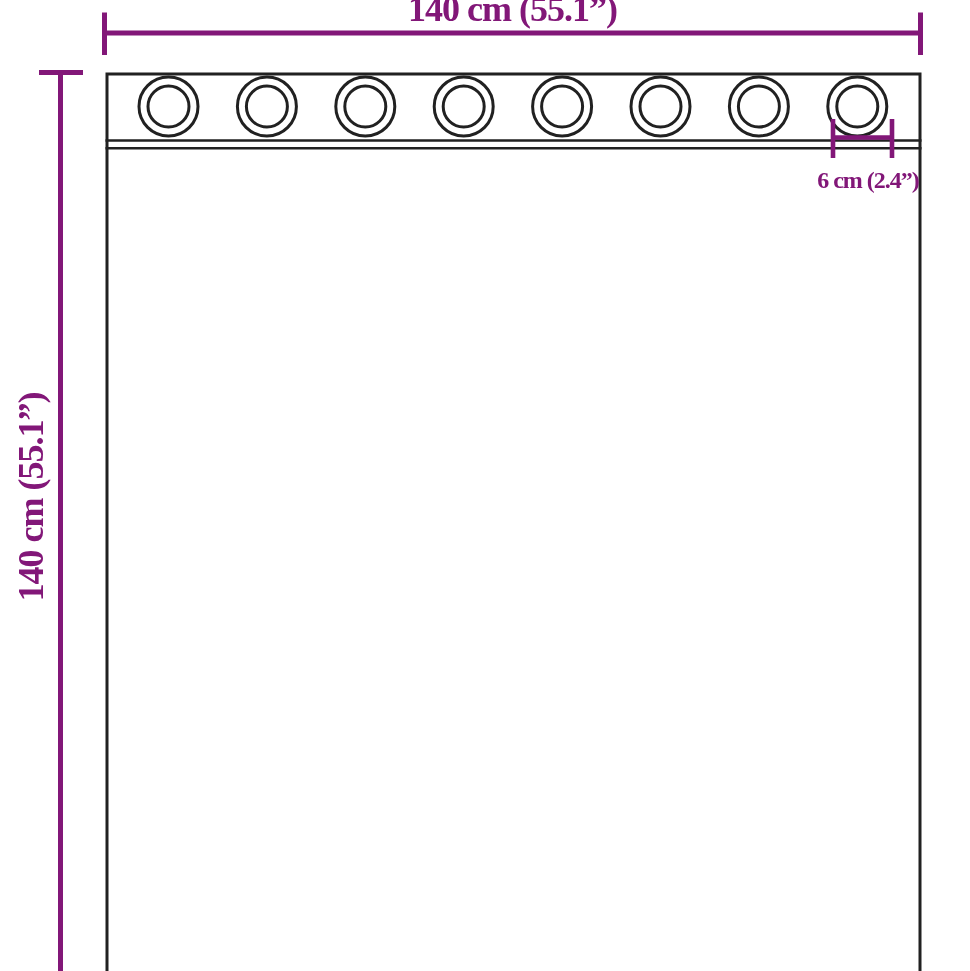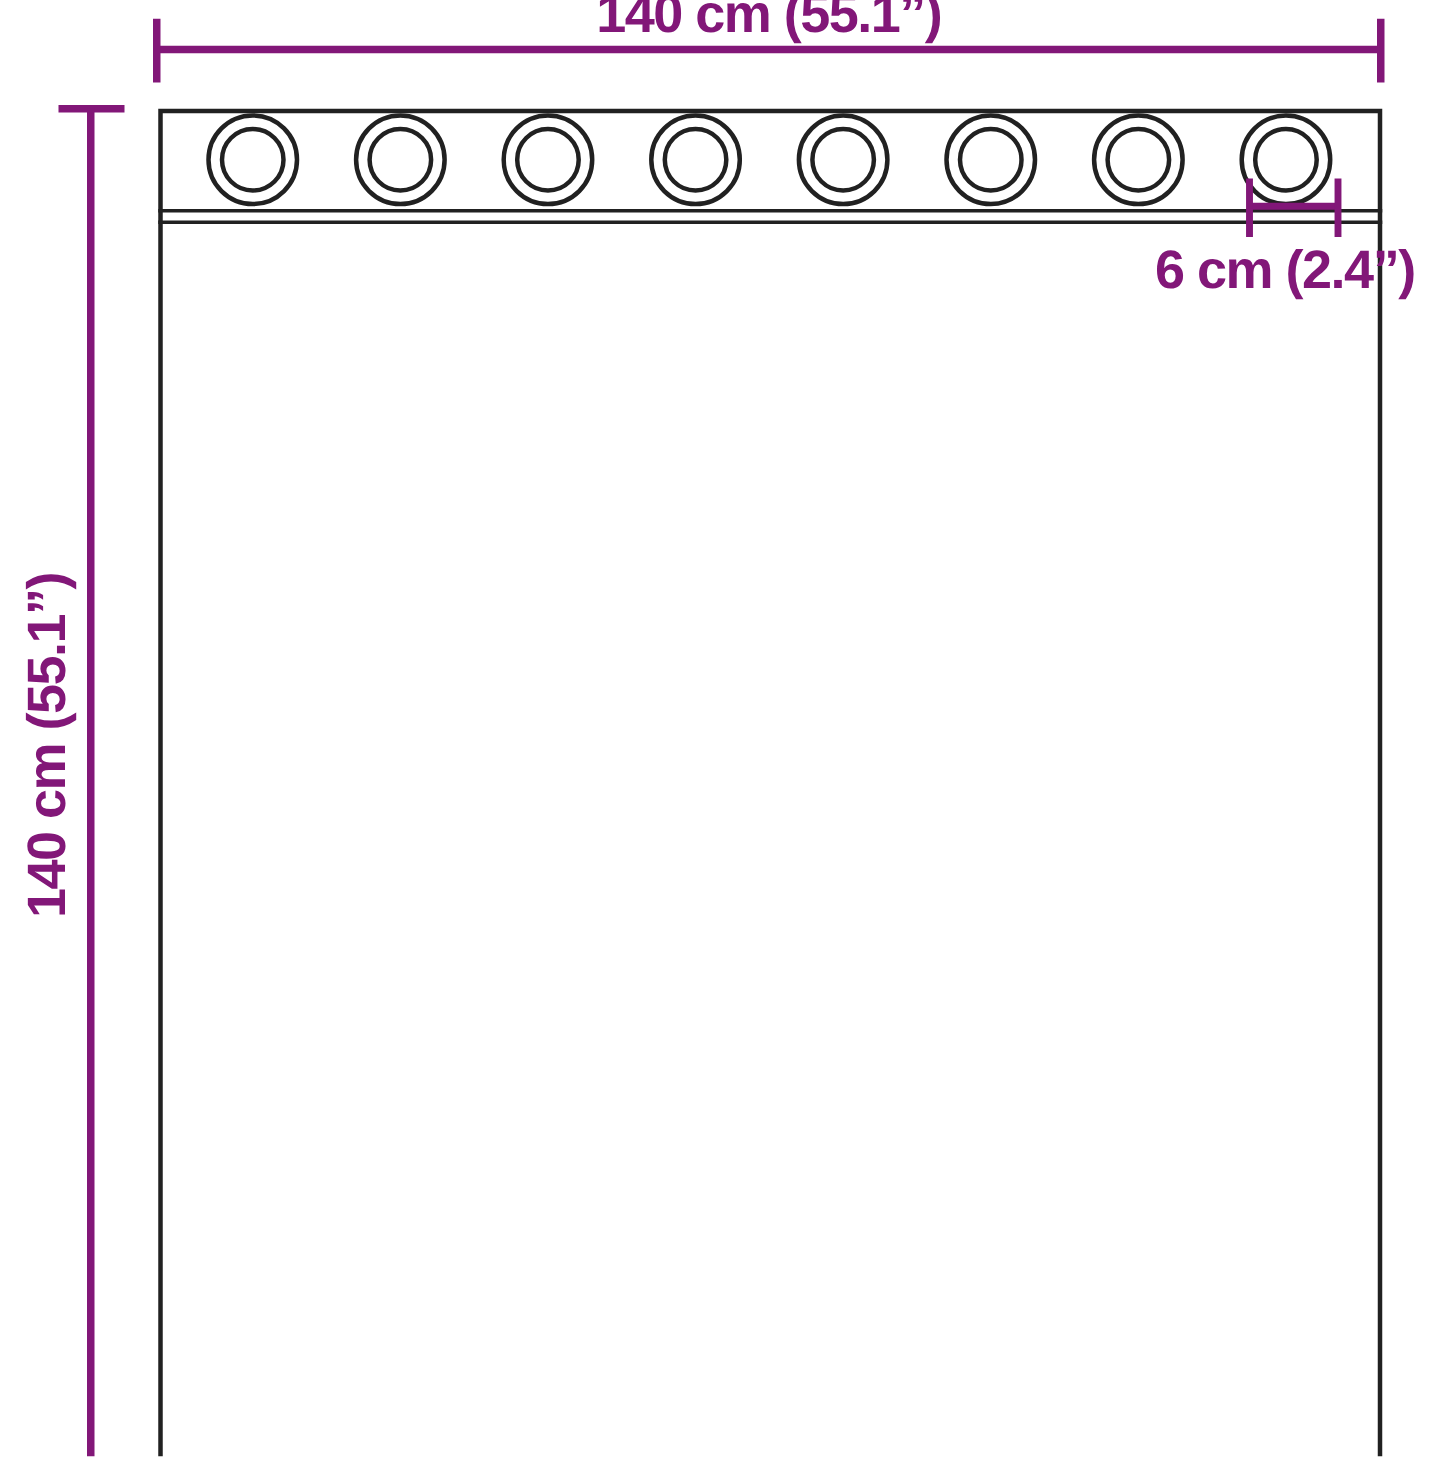--- a/index.html
+++ b/index.html
@@ -6,21 +6,21 @@
     margin: 0;
     padding: 0;
     background: #ffffff;
   }
   .canvas {
     position: relative;
     width: 970px;
     height: 971px;
     background: var(--bg, #ffffff);
     overflow: hidden;
-    font-family: Liberation Sans, sans-serif;
+    font-family: Liberation Serif, serif;
   }
   svg.diagram {
     position: absolute;
     left: 0;
     top: 0;
     display: block;
   }
   
   .k-stroke {
     stroke: var(--outline, #212121);
@@ -55,23 +55,23 @@
     left: 31px;
     top: 497px;
     transform: translate(-50%, -50%) rotate(-90deg);
     font-size: 36px;
     line-height: 42px;
   }
   .dim-label.grommet {
     left: 770px;
     top: 164px;
     width: 196px;
-    font-size: 36px;
+    font-size: 24px;
     line-height: 32px;
-    text-align: left;
+    text-align: center;
   }
 </style>
 </head>
 <body>
 
 <div class="canvas" style="--accent: #821778; --outline: #212121; --bg: #ffffff;">
 
   <svg class="diagram" width="970" height="971" viewBox="0 0 970 971">
 
     <path d="M 107 985 L 107 74 L 920 74 L 920 985" class="k-stroke" stroke-width="3"></path>

